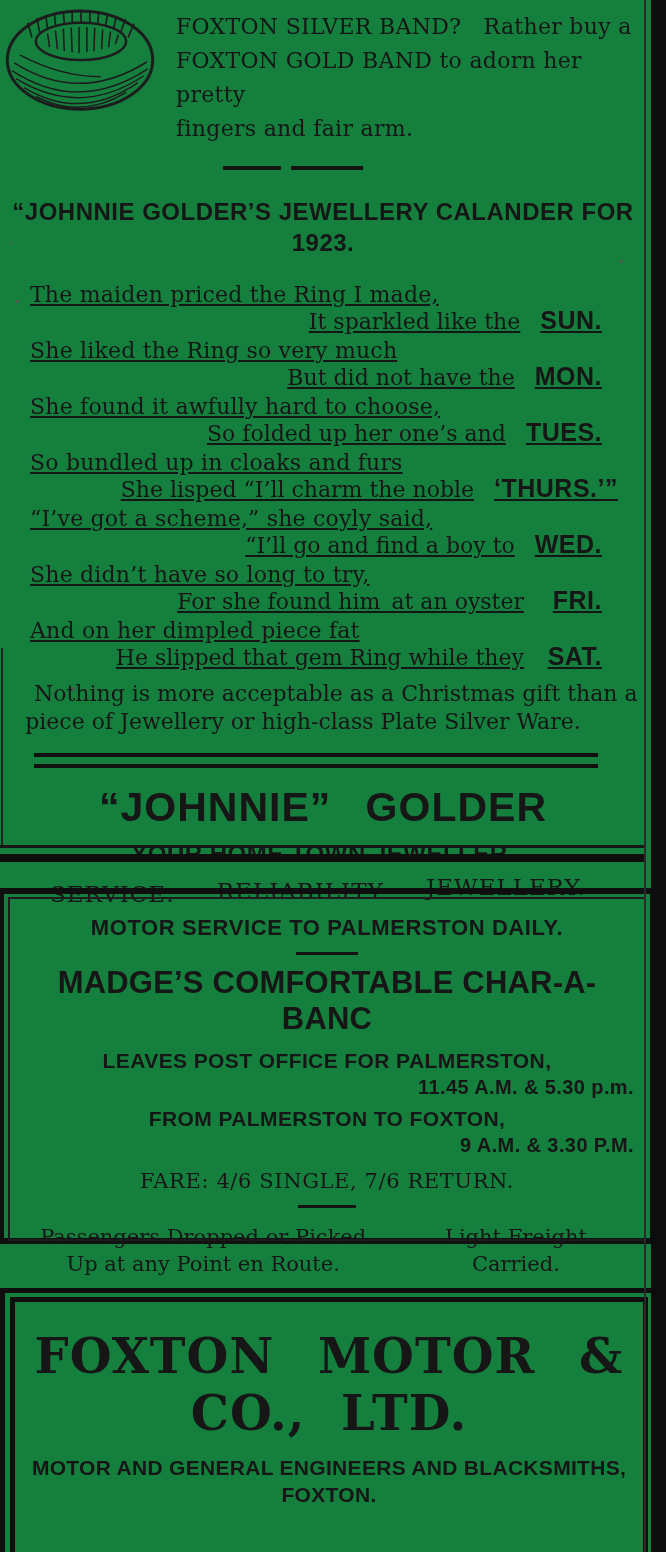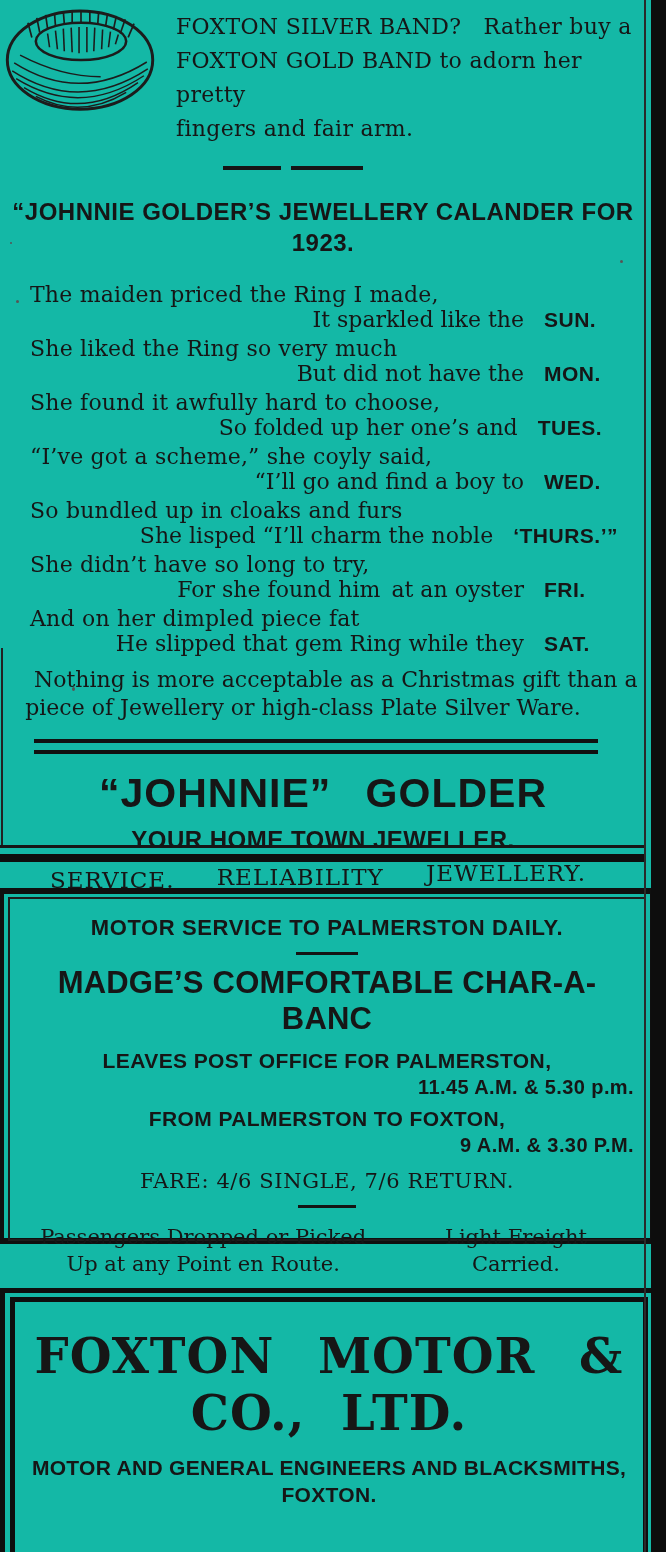--- a/index.html
+++ b/index.html
@@ -1,20 +1,20 @@
 <!DOCTYPE html>
 <html><head>
 <meta charset="utf-8">
 <title>Document</title>
 <style>
   * { margin:0; padding:0; box-sizing:border-box; }
   html,body { background:#e8e8e4; }
   .page {
     position:relative; width:666px; height:1552px; margin:0 auto;
-    background:#14b8a6; overflow:hidden; color:#161616;
+    background:#15803d; overflow:hidden; color:#161616;
     font-family:"DejaVu Serif","Liberation Serif",serif;
   }
   .sans { font-family:"Liberation Sans","DejaVu Sans",sans-serif; }
 
   
   .edge-bar { position:absolute; top:0; left:651px; width:15px; height:1552px; background:#0d0d0d; z-index:9; }
   .edge-line { position:absolute; top:0; left:644px; width:2px; height:1552px; background:#2a2a2a; z-index:8; }
 
   
   .ad1 { position:absolute; top:0; left:0; width:646px; height:862px; }
@@ -25,24 +25,24 @@
   .intro-text { padding:6px 0 0 16px; font-size:22px; line-height:34px; letter-spacing:.3px; }
 
   .mini-rule { display:flex; justify-content:center; gap:10px; margin:20px 60px 0 0; }
   .mini-rule span { display:inline-block; height:4px; background:#151515; }
   .mini-rule span:nth-child(1){ width:58px; }
   .mini-rule span:nth-child(2){ width:72px; }
 
   .calander { text-align:center; margin-top:26px; font-weight:bold; font-size:24px; line-height:31px; letter-spacing:.5px; }
 
   .poem { margin:24px 0 0 30px; }
-  .couplet { margin-bottom:3px; }
+  .couplet { margin-bottom:3px;text-decoration:underline; }
   .c-line1 { font-size:22px; line-height:25px; letter-spacing:.2px; }
   .c-line2 { display:flex; justify-content:flex-end; align-items:baseline; gap:20px; padding-right:44px; font-size:22px; line-height:26px; }
-  .day { font-family:"Liberation Sans","DejaVu Sans",sans-serif; font-weight:bold; font-size:21px; letter-spacing:.5px; min-width:58px; text-align:left; }
+  .day { font-family:"Liberation Sans","DejaVu Sans",sans-serif; font-weight:bold; font-size:25px; letter-spacing:.5px; min-width:58px; text-align:right; }
 
   .closing1 { margin:10px 0 0 34px; font-size:22px; line-height:26px; }
   .closing2 { margin:2px 40px 0 0; text-align:center; font-size:22px; line-height:26px; }
 
   .sig { margin-top:18px; }
   .sig-rule { margin:0 48px 0 34px; }
   .sig-rule div { height:4px; background:#111; margin-bottom:7px; }
   .sig-name { text-align:center; margin-top:16px; font-weight:bold; font-size:41px; line-height:46px; word-spacing:22px; letter-spacing:1px; }
   .sig-tagline { text-align:center; margin-top:10px; font-weight:bold; font-size:24px; letter-spacing:.5px; }
   .sig-values { display:flex; justify-content:space-between; margin:10px 60px 0 50px; font-size:23px; letter-spacing:1px; }
@@ -168,31 +168,31 @@
           </div>
       </div>
       <div class="couplet">
         <div class="c-line1">She found it awfully hard to choose,</div>
         <div class="c-line2">
             <span>So folded up her one’s and</span>
             <span class="day">TUES.</span>
           </div>
       </div>
       <div class="couplet">
-        <div class="c-line1">“I’ve got a scheme,” she coyly said,</div>
-        <div class="c-line2">
-            <span>“I’ll go and find a boy to</span>
-            <span class="day">WED.</span>
-          </div>
-      </div>
-      <div class="couplet">
         <div class="c-line1">So bundled up in cloaks and furs</div>
         <div class="c-line2" style="padding-right:28px;">
             <span>She lisped “I’ll charm the noble</span>
             <span class="day">‘THURS.’”</span>
+          </div>
+      </div>
+      <div class="couplet">
+        <div class="c-line1">“I’ve got a scheme,” she coyly said,</div>
+        <div class="c-line2">
+            <span>“I’ll go and find a boy to</span>
+            <span class="day">WED.</span>
           </div>
       </div>
       <div class="couplet">
         <div class="c-line1">She didn’t have so long to try,</div>
         <div class="c-line2">
             <span>For she found him at an oyster</span>
             <span class="day">FRI.</span>
           </div>
       </div>
       <div class="couplet">

